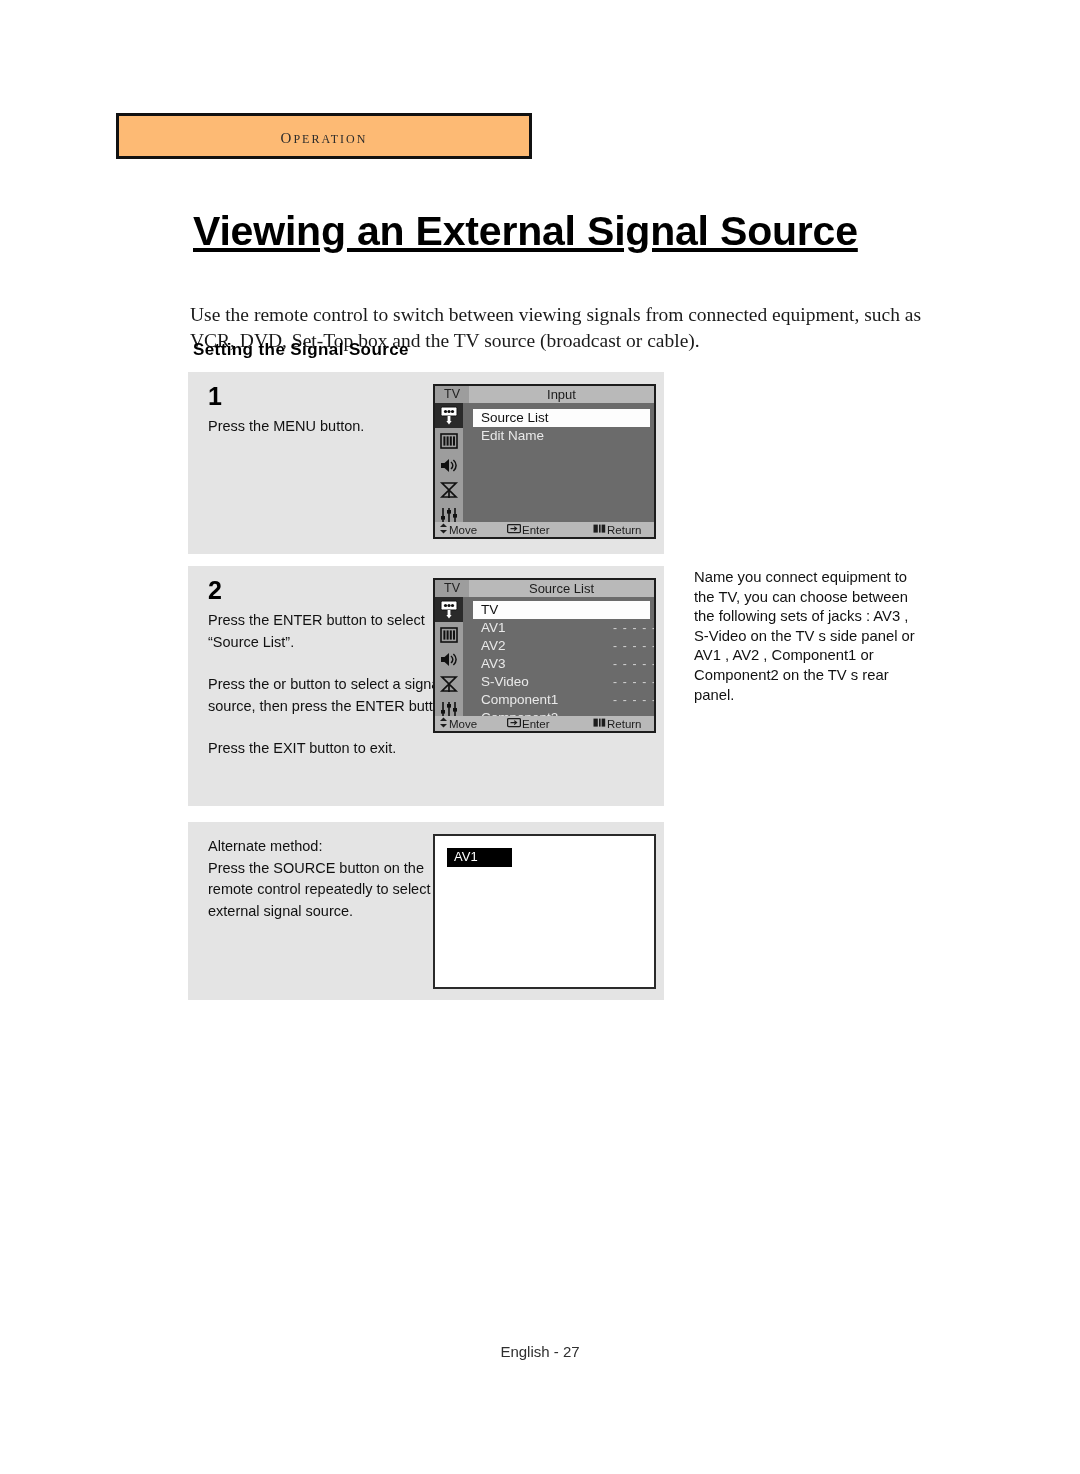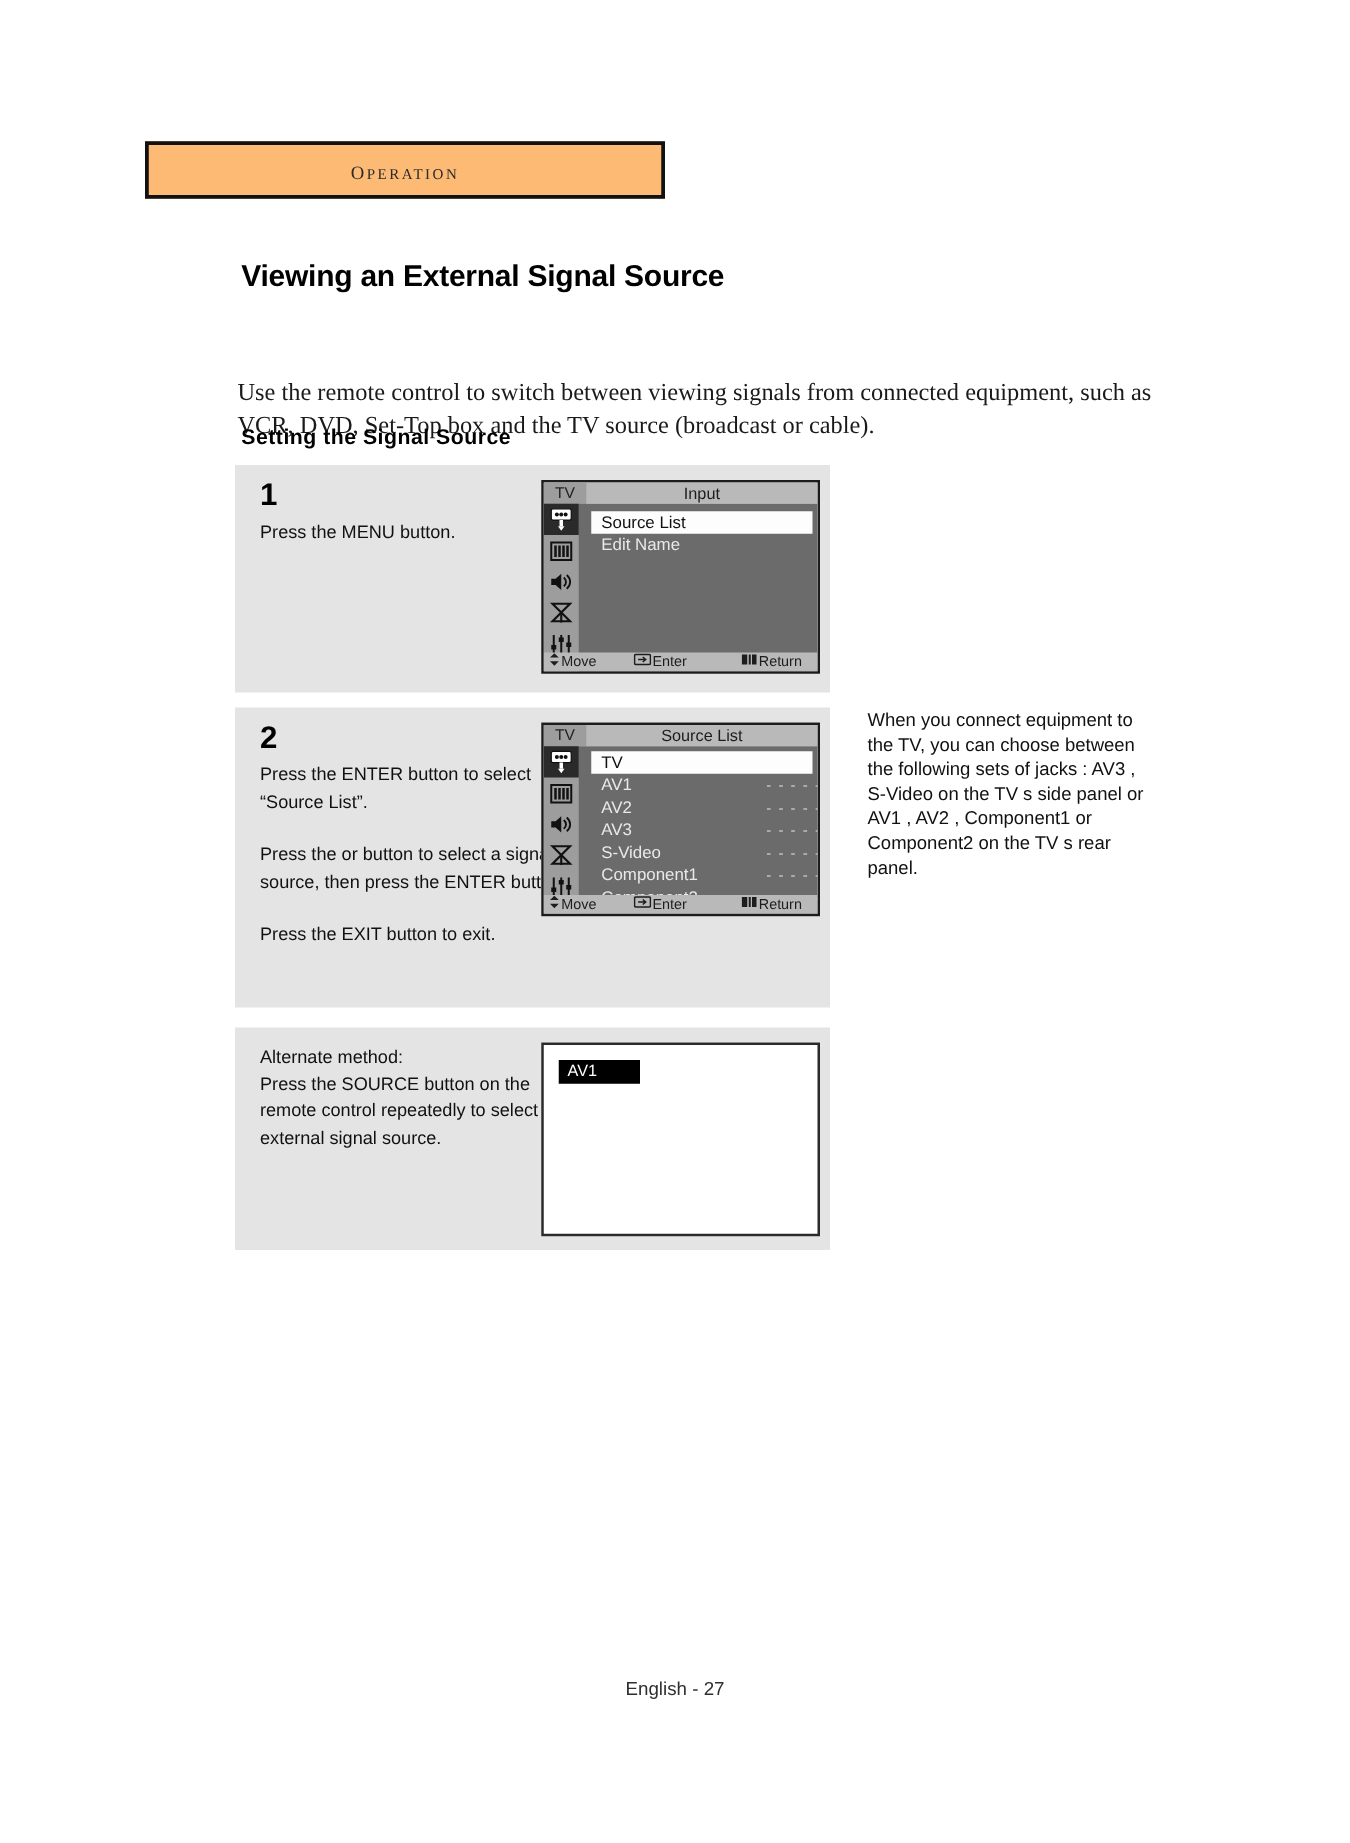--- a/index.html
+++ b/index.html
@@ -40,24 +40,25 @@
     font-variant: small-caps;
     text-transform: lowercase;
   }
   .chapter-banner .label::first-letter { font-size: 22px; }
 
   
   .page-title {
     position: absolute;
     left: 193px;
     top: 208px;
-    font-size: 24px;
+    font-size: 41px;
     font-weight: bold;
     letter-spacing: -0.2px;
     white-space: nowrap;
+    text-decoration: underline;
   }
 
   
   .intro {
     position: absolute;
     left: 190px;
     top: 258px;
     width: 740px;
     font-family: "Liberation Serif", serif;
     font-size: 19.5px;
@@ -101,21 +102,21 @@
     width: 250px;
   }
   .step-text p { margin: 0 0 0 0; }
   .step-text p.gap { margin-top: 21px; }
 
   
   .osd {
     position: absolute;
     border: 2px solid #1c1c1c;
     box-sizing: border-box;
-    background: #ffffff;
+    background: #8b5cf6;
     font-size: 12.5px;
     color: #fff;
     overflow: hidden;
   }
   .osd-titlebar {
     position: relative;
     height: 17px;
     background: #b9b9b9;
     color: #222;
   }
@@ -479,15 +480,15 @@
 <div class="panel" id="panel-3">
   <div class="step-text" style="left:20px; top:14px; width:250px;">
     <p>Alternate method:</p>
     <p>Press the SOURCE button on the remote control repeatedly to select an external signal source.</p>
   </div>
   <div class="avbox" style="left:245px; top:12px; width:223px; height:155px;">
     <div class="tag">AV1</div>
   </div>
 </div>
 
-<div class="side-note">When you connect equipment to the TV, you can choose between the following sets of jacks :  AV3 ,  S-Video  on the TV s side panel or  AV1 ,  AV2 ,  Component1  or  Component2  on the TV s rear panel.</div>
+<div class="side-note">Name you connect equipment to the TV, you can choose between the following sets of jacks :  AV3 ,  S-Video  on the TV s side panel or  AV1 ,  AV2 ,  Component1  or  Component2  on the TV s rear panel.</div>
 
 <div class="page-footer">English - 27</div>
 
 </body></html>

